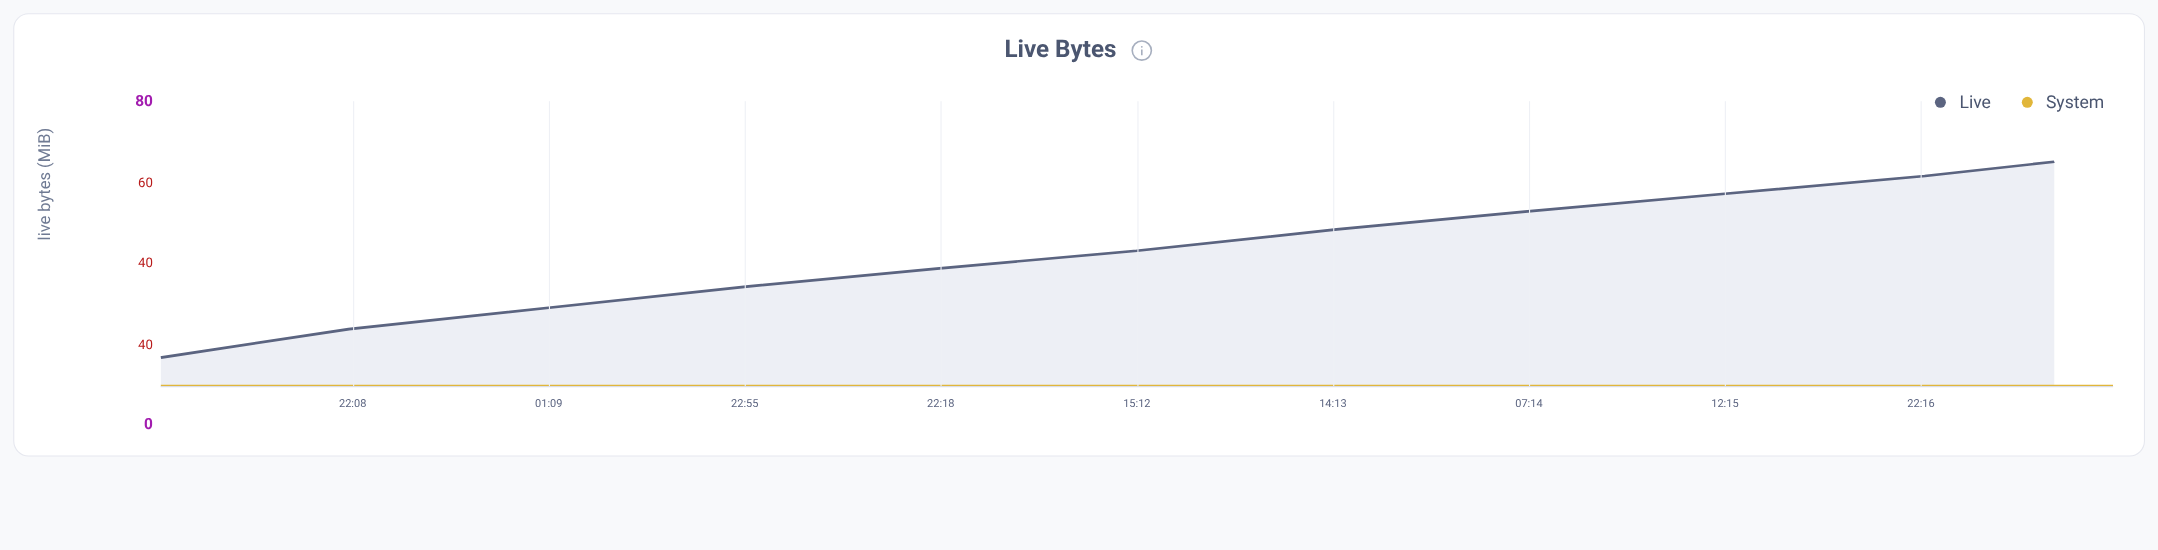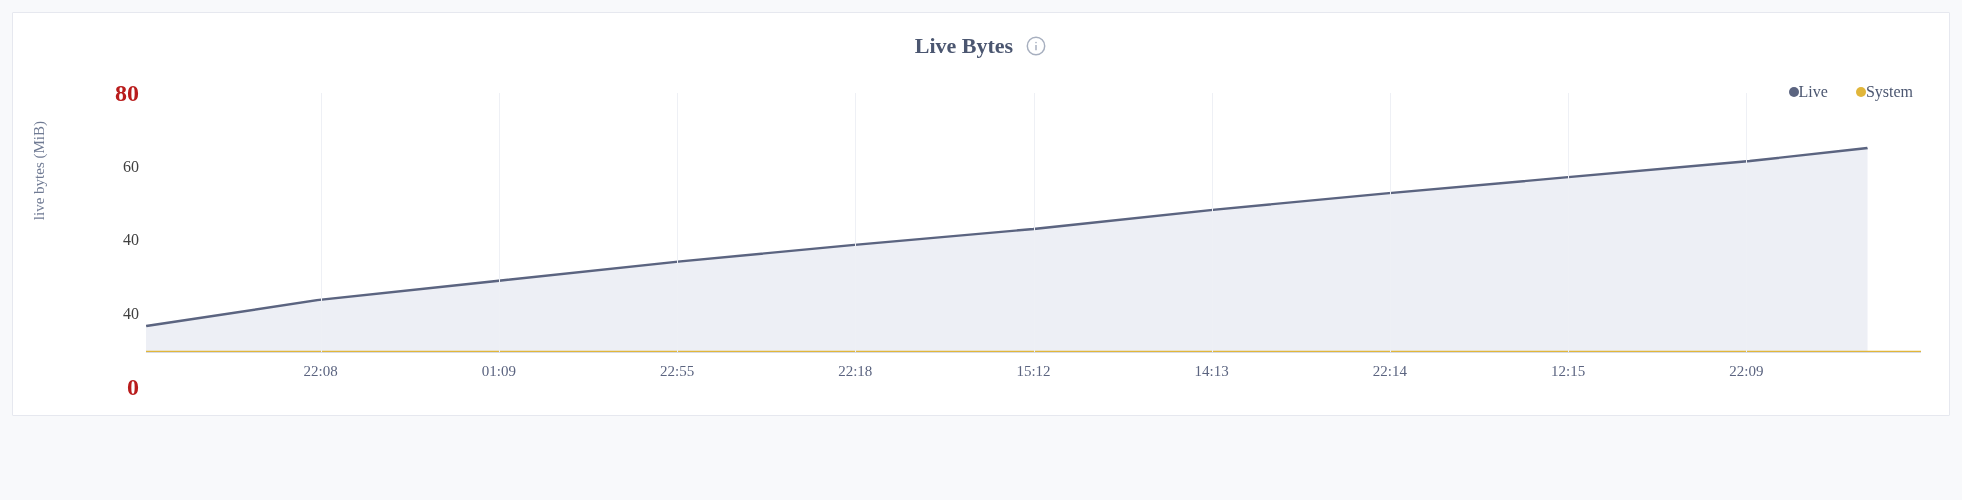--- a/index.html
+++ b/index.html
@@ -4,43 +4,42 @@
   <style>
     * { box-sizing: border-box; margin: 0; padding: 0; }
     body {
       font-family: -apple-system, BlinkMacSystemFont, "Segoe UI", Roboto, Helvetica, Arial, sans-serif;
       background: #f8f9fb;
       padding: 12px;
     }
     .card {
       background: #fff;
       border: 1px solid #e6e8ef;
-      border-radius: 1px;
+      border-radius: 14px;
       padding: 20px 28px 28px 28px;
       width: 100%;
       position: relative;
-      font-family: Liberation Serif, serif;
     }
     .header-row { display: flex; align-items: center; justify-content: center; gap: 12px; }
     .title { color: #4b5670; font-weight: 700; font-size: 22px; }
     .info-icon {
       width: 22px; height: 22px; display: inline-flex; align-items: center; justify-content: center;
       cursor: pointer;
     }
     .info-icon svg { width: 22px; height: 22px; }
     .legend {
       position: absolute;
       top: 70px;
       right: 36px;
       display: flex;
       gap: 28px;
       font-size: 16px;
       color: #4b5670;
     }
-    .legend-item { display: flex; align-items: center; gap: 0; }
+    .legend-item { display: flex; align-items: center; gap: 12px; }
     .legend-dot { width: 10px; height: 10px; border-radius: 50%; }
     .legend-dot.live { background: #5b6480; }
     .legend-dot.system { background: #e1b63a; }
 
     .chart-wrap { position: relative; margin-top: 34px; }
     .ylabel {
       position: absolute;
       left: -10px;
       top: 50%;
       transform: rotate(-90deg) translateX(20%);
@@ -55,24 +54,24 @@
       position: absolute;
       left: 48px;
       top: 0; bottom: 0;
       width: 50px;
     }
     .y-tick {
       position: absolute;
       right: 0;
       transform: translateY(-50%);
       text-align: right;
-      color: #404040;
-      font-size: 16px;
+      color: #b91c1c;
+      font-size: 12px;
     }
-    .y-tick.bold { font-weight: 700; font-size: 24px; color: #b91c1c; }
+    .y-tick.bold { font-weight: 700; font-size: 14px; color: #a21caf; }
 
     .plot {
       position: relative;
       height: 260px;
       border-bottom: 1px solid #d6dae4;
     }
     .grid-line {
       position: absolute;
       top: 0; bottom: 0;
       width: 1px;
@@ -84,21 +83,21 @@
     .area-fill { fill: #edeff5; stroke: none; }
     .line-live { fill: none; stroke: #5b6480; stroke-width: 2.4; }
     .line-system { fill: none; stroke: #e1b63a; stroke-width: 2.4; }
 
     .x-ticks { position: relative; height: 28px; margin-top: 6px; }
     .x-tick {
       position: absolute;
       transform: translateX(-50%);
       top: 4px;
       color: #5b6480;
-      font-size: 15px;
+      font-size: 10px;
     }
   </style>
 </head>
 <body>
 
 <div class="card">
   <div class="header-row">
     <span class="title">Live Bytes</span>
     <span class="info-icon">
       <svg viewBox="0 0 24 24" fill="none" stroke="#a7afbf" stroke-width="1.6">
@@ -146,19 +145,19 @@
           <div class="grid-line" style="left: 80.1205%;"></div>
           <div class="grid-line" style="left: 90.1606%;"></div>
         </div>
       <div class="x-ticks">
           <div class="x-tick" style="left: 9.83936%;">22:08</div>
           <div class="x-tick" style="left: 19.8795%;">01:09</div>
           <div class="x-tick" style="left: 29.9197%;">22:55</div>
           <div class="x-tick" style="left: 39.9598%;">22:18</div>
           <div class="x-tick" style="left: 50%;">15:12</div>
           <div class="x-tick" style="left: 60.0402%;">14:13</div>
-          <div class="x-tick" style="left: 70.0803%;">22:14</div>
+          <div class="x-tick" style="left: 70.0803%;">07:14</div>
           <div class="x-tick" style="left: 80.1205%;">12:15</div>
-          <div class="x-tick" style="left: 90.1606%;">22:09</div>
+          <div class="x-tick" style="left: 90.1606%;">22:16</div>
         </div>
     </div>
   </div>
 </div>
 
 </body></html>

